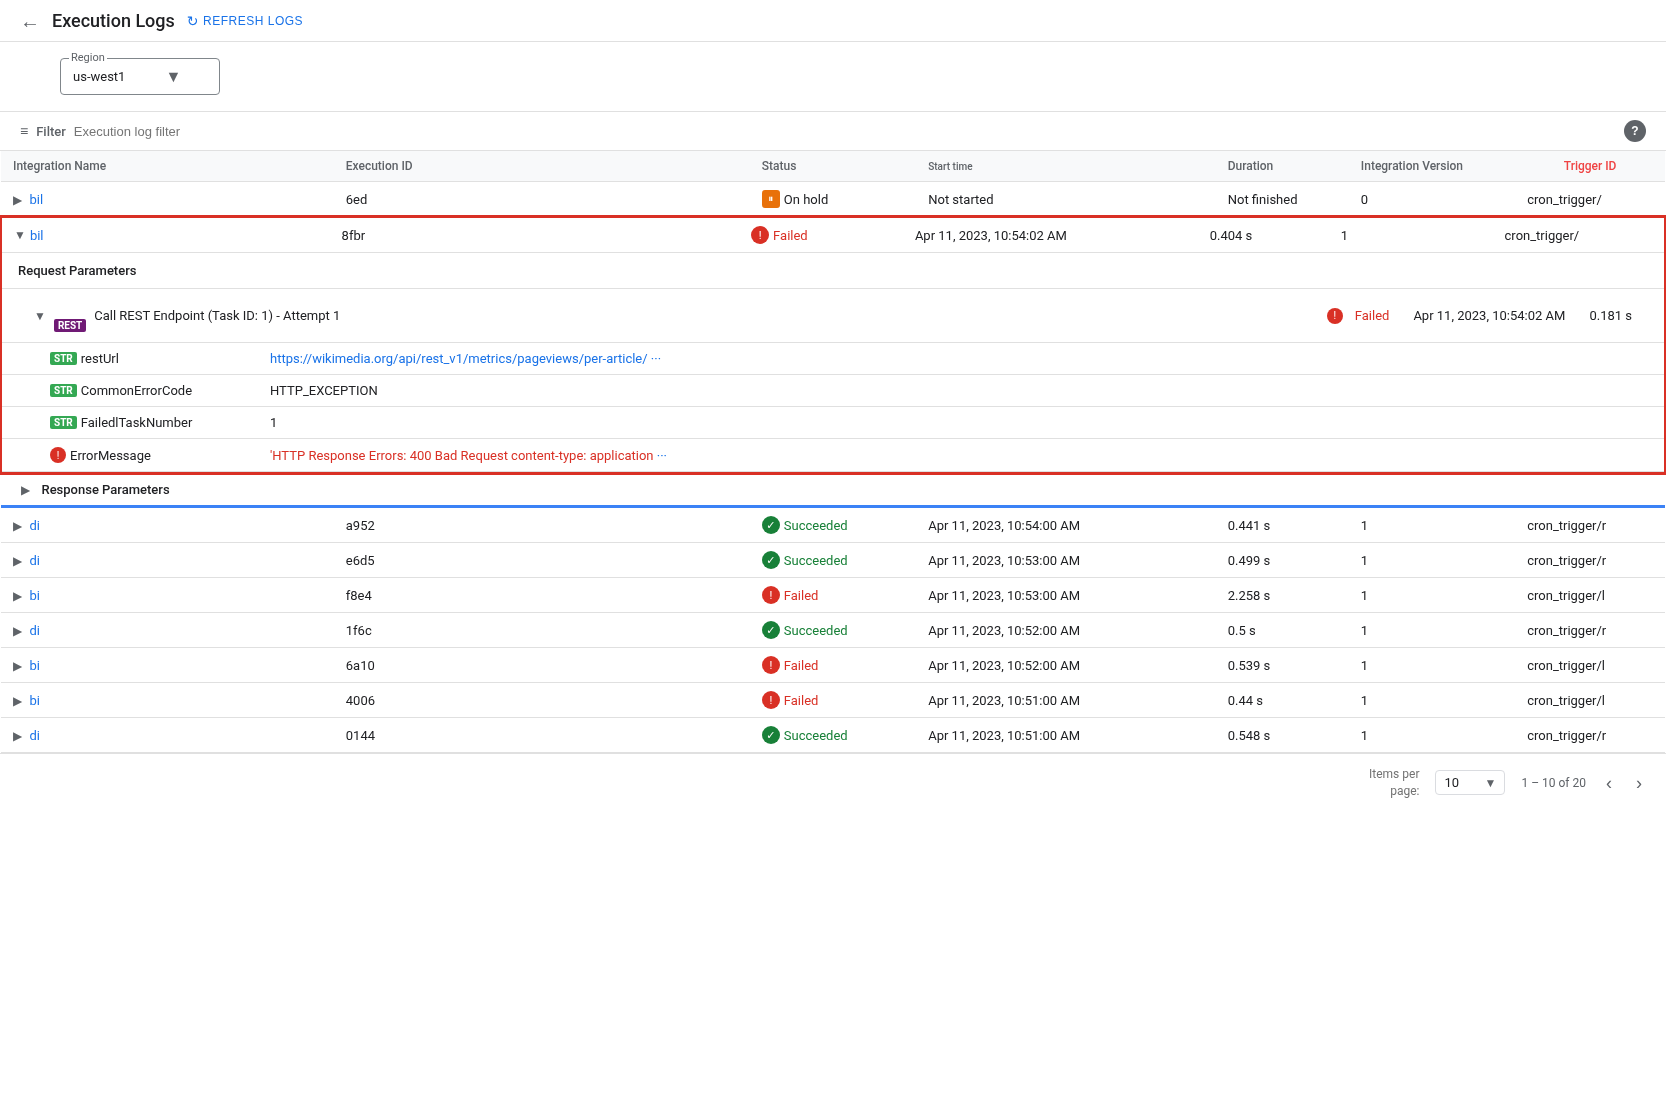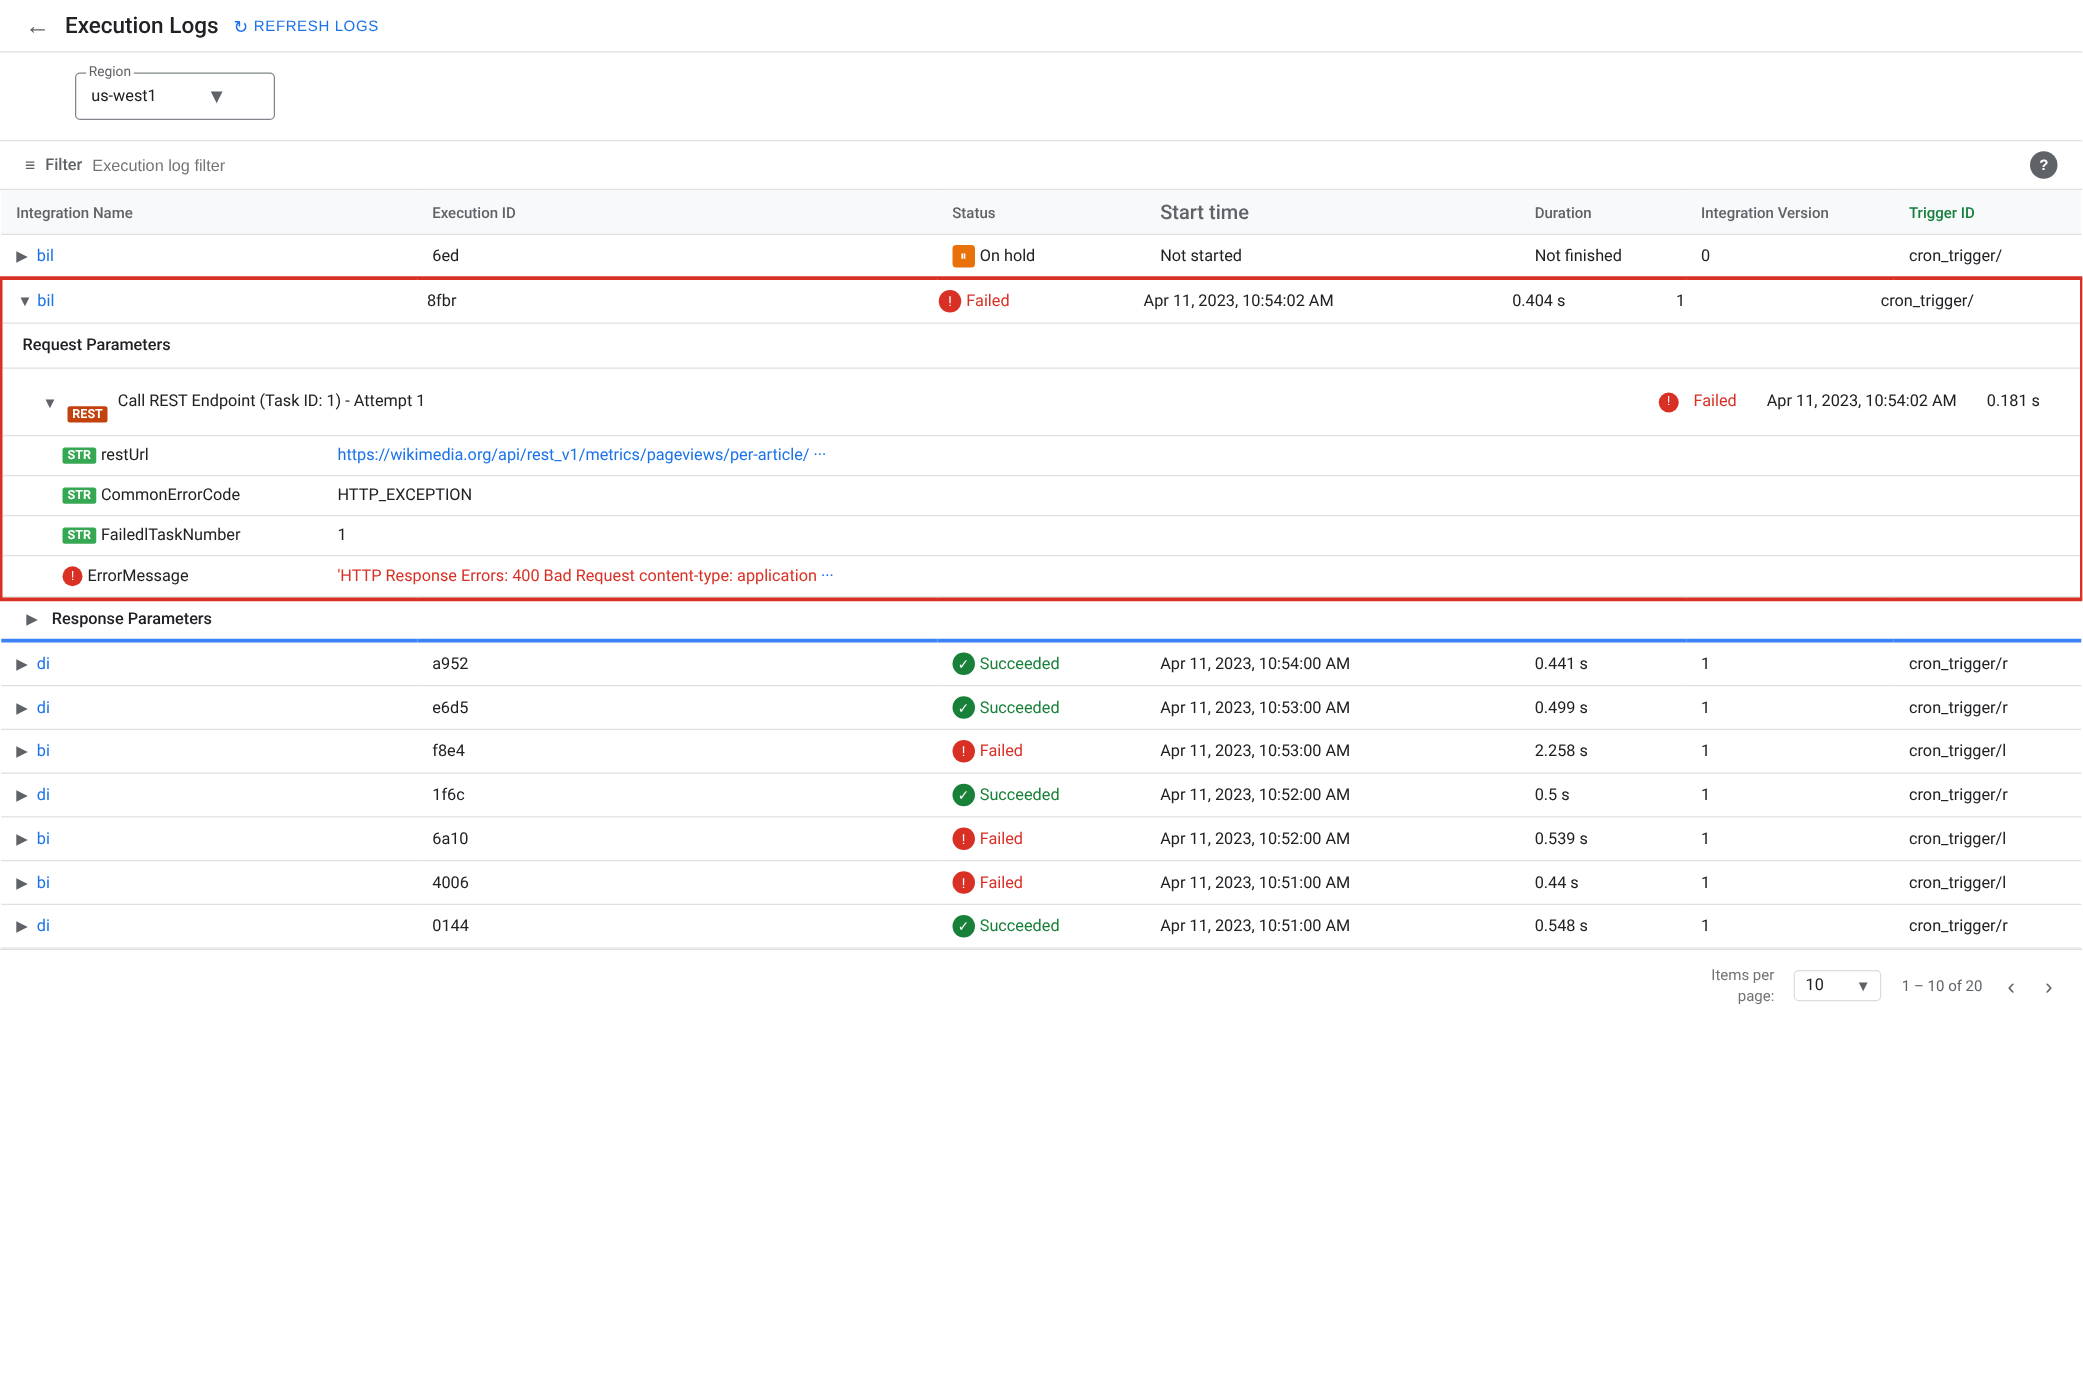--- a/index.html
+++ b/index.html
@@ -32,24 +32,24 @@
   <button style="width:22px;height:22px;border-radius:50%;background:#5f6368;color:#fff;display:flex;align-items:center;justify-content:center;font-size:12px;font-weight:bold;cursor:pointer;border:none;">?</button>
 </div>
 
 <div style="overflow-x:auto;">
   <table style="width:100%;border-collapse:collapse;">
     <thead>
       <tr>
         <th style="text-align:left;padding:8px 12px;font-size:12px;font-weight:500;color:#5f6368;border-bottom:1px solid #e0e0e0;background:#f8f9fa;width:20%;">Integration Name</th>
         <th style="text-align:left;padding:8px 12px;font-size:12px;font-weight:500;color:#5f6368;border-bottom:1px solid #e0e0e0;background:#f8f9fa;width:25%;">Execution ID</th>
         <th style="text-align:left;padding:8px 12px;font-size:12px;font-weight:500;color:#5f6368;border-bottom:1px solid #e0e0e0;background:#f8f9fa;width:10%;">Status</th>
-        <th style="text-align:left;padding:8px 12px;font-size:16px;font-weight:500;color:#5f6368;border-bottom:1px solid #e0e0e0;background:#f8f9fa;width:18%;">Start time</th>
+        <th style="text-align:left;padding:8px 12px;font-size:10px;font-weight:500;color:#5f6368;border-bottom:1px solid #e0e0e0;background:#f8f9fa;width:18%;">Start time</th>
         <th style="text-align:left;padding:8px 12px;font-size:12px;font-weight:500;color:#5f6368;border-bottom:1px solid #e0e0e0;background:#f8f9fa;width:8%;">Duration</th>
         <th style="text-align:left;padding:8px 12px;font-size:12px;font-weight:500;color:#5f6368;border-bottom:1px solid #e0e0e0;background:#f8f9fa;width:10%;">Integration Version</th>
-        <th style="text-align:left;padding:8px 12px;font-size:12px;font-weight:500;color:#15803d;border-bottom:1px solid #e0e0e0;background:#f8f9fa;width:9%;">Trigger ID</th>
+        <th style="text-align:center;padding:8px 12px;font-size:12px;font-weight:500;color:#ef4444;border-bottom:1px solid #e0e0e0;background:#f8f9fa;width:9%;">Trigger ID</th>
       </tr>
     </thead>
     <tbody id="table-body">
 
       <tr style="border-bottom:1px solid #e0e0e0;">
         <td style="padding:8px 12px;">
           <button style="background:none;border:none;cursor:pointer;color:#5f6368;font-size:12px;margin-right:4px;">▶</button>
           <a style="color:#1a73e8;text-decoration:none;">bil</a>
         </td>
         <td style="padding:8px 12px;font-size:13px;">6ed</td>
@@ -85,21 +85,21 @@
             <div style="width:8%;font-size:13px;">0.404 s</div>
             <div style="width:10%;font-size:13px;">1</div>
             <div style="width:9%;font-size:13px;">cron_trigger/</div>
           </div>
 
           <div>
             <div style="padding:10px 16px;font-size:13px;font-weight:500;color:#202124;border-bottom:1px solid #e0e0e0;">Request Parameters</div>
 
             <div style="display:flex;align-items:center;padding:10px 32px;border-bottom:1px solid #e0e0e0;gap:8px;">
               <button style="background:none;border:none;cursor:pointer;color:#5f6368;font-size:12px;">▼</button>
-              <span style="display:inline-block;background:#c2410c;color:#fff;font-size:10px;font-weight:bold;padding:1px 4px;border-radius:2px;margin-top:20px;">REST</span>
+              <span style="display:inline-block;background:#701a75;color:#fff;font-size:10px;font-weight:bold;padding:1px 4px;border-radius:2px;margin-top:20px;">REST</span>
               <span style="font-size:13px;flex:1;">Call REST Endpoint (Task ID: 1) - Attempt 1</span>
               <span style="width:16px;height:16px;border-radius:50%;background:#d93025;display:inline-flex;align-items:center;justify-content:center;color:white;font-size:10px;margin-right:4px;">!</span>
               <span style="color:#d93025;font-size:13px;margin-right:16px;">Failed</span>
               <span style="font-size:13px;color:#202124;margin-right:16px;">Apr 11, 2023, 10:54:02 AM</span>
               <span style="font-size:13px;color:#202124;">0.181 s</span>
             </div>
 
             <div style="display:flex;align-items:center;padding:8px 48px;border-bottom:1px solid #e0e0e0;">
               <div style="width:220px;display:flex;align-items:center;gap:4px;">
                 <span style="display:inline-block;background:#34a853;color:#fff;font-size:10px;font-weight:bold;padding:1px 4px;border-radius:2px;">STR</span>

